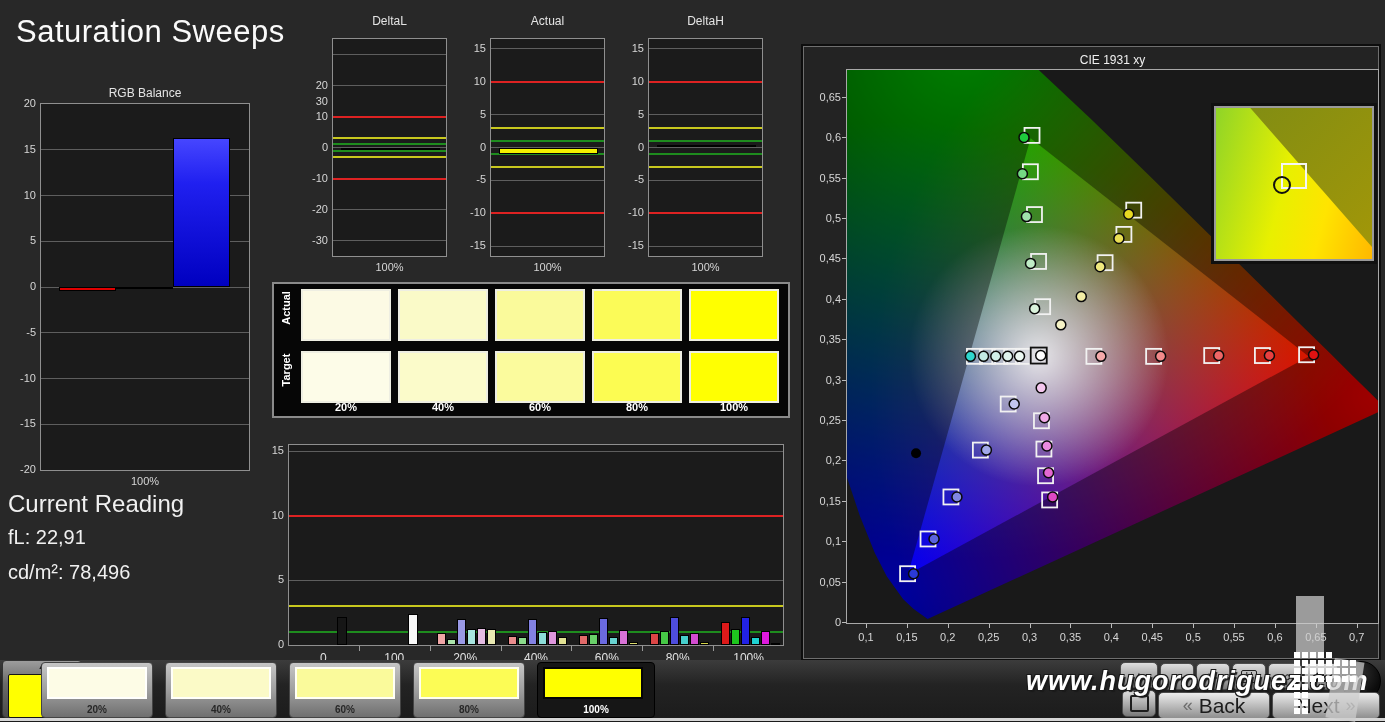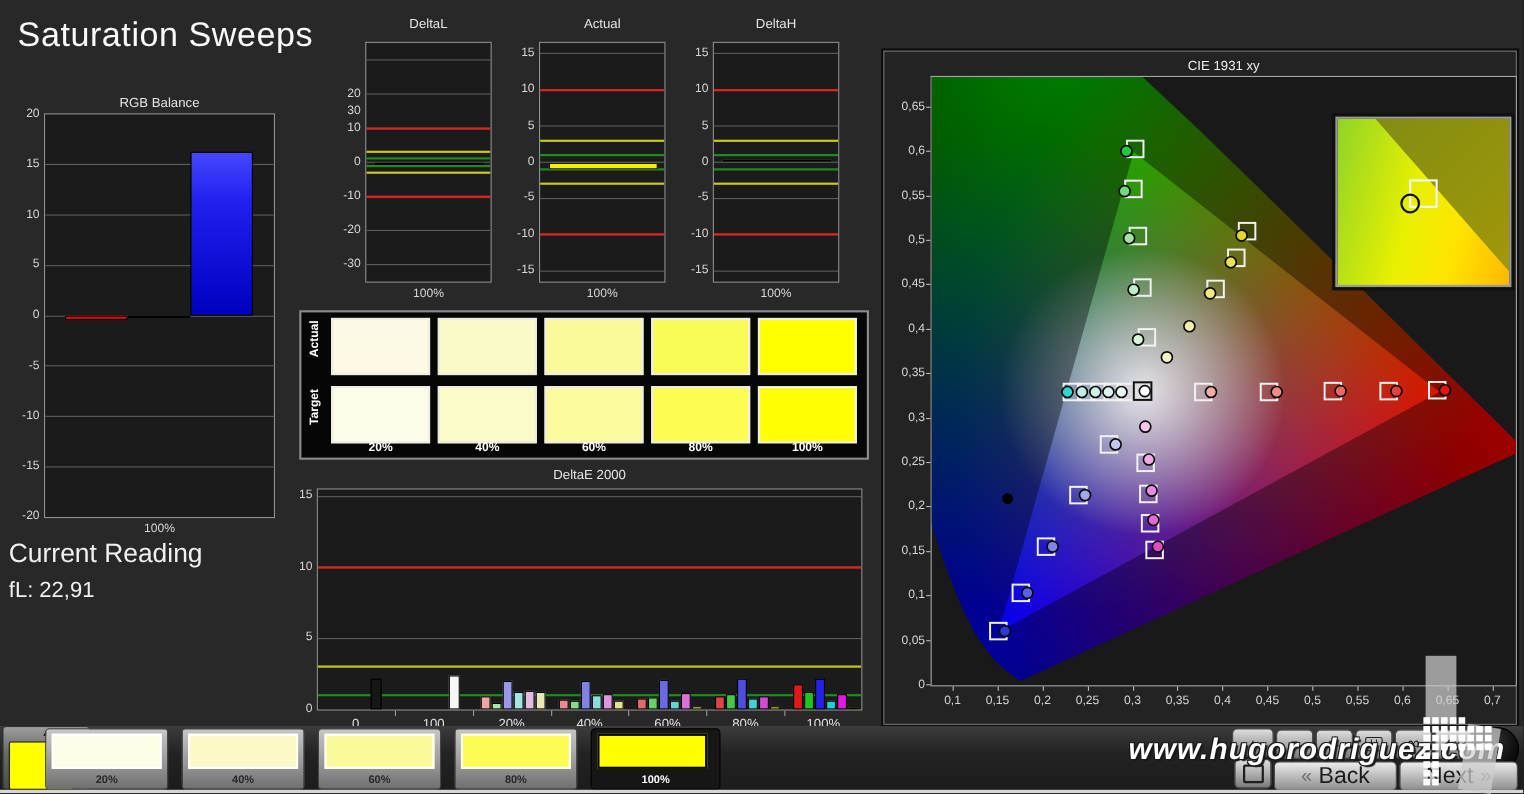--- a/index.html
+++ b/index.html
@@ -79,20 +79,21 @@
       <div style="position: absolute; left: -2px; top: 239.75px; width: 34px; text-align: right; color: rgb(214, 214, 214); font-size: 11px;">-5</div>
       <div style="position: absolute; left: -2px; top: 285.5px; width: 34px; text-align: right; color: rgb(214, 214, 214); font-size: 11px;">-10</div>
       <div style="position: absolute; left: -2px; top: 331.25px; width: 34px; text-align: right; color: rgb(214, 214, 214); font-size: 11px;">-15</div>
       <div style="position: absolute; left: -2px; top: 377px; width: 34px; text-align: right; color: rgb(214, 214, 214); font-size: 11px;">-20</div>
       <div style="position: absolute; left: 36px; top: 389px; width: 210px; text-align: center; color: rgb(214, 214, 214); font-size: 11px;">100%</div>
     </div>
 
   <div class="abs" id="reading">
     <div class="hd">Current Reading</div>
     <div class="ln">fL: 22,91</div>
+    <div class="ln">cd/m²: 78,496</div>
   </div>
 
   <div class="chart-mount" id="dl-chart" style="left:300px;top:14px;width:152px;height:258px;">
       <div style="position: absolute; left: 32px; top: 0px; width: 115px; text-align: center; color: rgb(228, 228, 228); font-size: 12px;">DeltaL</div>
       <div style="position: absolute; left: 32px; top: 24px; width: 115px; height: 219px; background: rgb(27, 27, 27); border: 1px solid rgb(143, 143, 143); box-sizing: border-box; overflow: hidden;">
         <div style="position: absolute; left: 0px; right: 0px; top: 15px; height: 1px; background: rgb(94, 94, 94);"></div>
         <div style="position: absolute; left: 0px; right: 0px; top: 46px; height: 1px; background: rgb(94, 94, 94);"></div>
         <div style="position: absolute; left: 0px; right: 0px; top: 77px; height: 1px; background: rgb(94, 94, 94);"></div>
         <div style="position: absolute; left: 0px; right: 0px; top: 108px; height: 1px; background: rgb(94, 94, 94);"></div>
         <div style="position: absolute; left: 0px; right: 0px; top: 139px; height: 1px; background: rgb(94, 94, 94);"></div>
@@ -186,21 +187,20 @@
         <div style="position: absolute; left: 415px; top: 67px; width: 90px; height: 52px; background: rgb(255, 255, 2); border: 2px solid rgb(238, 238, 226); box-sizing: border-box;"></div>
         <div style="position: absolute; left: 27px; top: 117px; width: 90px; text-align: center; color: rgb(255, 255, 255); font-size: 11px; font-weight: bold;">20%</div>
         <div style="position: absolute; left: 124px; top: 117px; width: 90px; text-align: center; color: rgb(255, 255, 255); font-size: 11px; font-weight: bold;">40%</div>
         <div style="position: absolute; left: 221px; top: 117px; width: 90px; text-align: center; color: rgb(255, 255, 255); font-size: 11px; font-weight: bold;">60%</div>
         <div style="position: absolute; left: 318px; top: 117px; width: 90px; text-align: center; color: rgb(255, 255, 255); font-size: 11px; font-weight: bold;">80%</div>
         <div style="position: absolute; left: 415px; top: 117px; width: 90px; text-align: center; color: rgb(255, 255, 255); font-size: 11px; font-weight: bold;">100%</div>
       </div>
     </div>
 
   <div class="chart-mount" id="de-chart" style="left:272px;top:424px;width:520px;height:248px;">
-      <div style="position: absolute; left: 16px; top: 0px; width: 496px; text-align: center; color: rgb(228, 228, 228); font-size: 12px;">DeltaE 2000</div>
       <div style="position: absolute; left: 16px; top: 20px; width: 496px; height: 202px; background: rgb(27, 27, 27); border: 1px solid rgb(143, 143, 143); box-sizing: border-box; overflow: hidden;">
         <div style="position: absolute; left: 0px; right: 0px; top: 134.984px; height: 1px; background: rgb(94, 94, 94);"></div>
         <div style="position: absolute; left: 0px; right: 0px; top: 70.4677px; height: 1px; background: rgb(94, 94, 94);"></div>
         <div style="position: absolute; left: 0px; right: 0px; top: 5.95161px; height: 1px; background: rgb(94, 94, 94);"></div>
         <div style="position: absolute; left: 0px; right: 0px; top: 69.9677px; height: 2px; background: rgb(221, 34, 34);"></div>
         <div style="position: absolute; left: 0px; right: 0px; top: 160.29px; height: 2px; background: rgb(200, 200, 30);"></div>
         <div style="position: absolute; left: 0px; right: 0px; top: 186.097px; height: 2px; background: rgb(30, 140, 30);"></div>
         <div style="position: absolute; left: 48.4286px; width: 10px; top: 171.613px; height: 28.3871px; background: rgb(22, 22, 22); border: 1px solid rgb(0, 0, 0); box-sizing: border-box;"></div>
         <div style="position: absolute; left: 119.286px; width: 10px; top: 169.032px; height: 30.9677px; background: rgb(247, 247, 247); border: 1px solid rgb(0, 0, 0); box-sizing: border-box;"></div>
         <div style="position: absolute; left: 148.143px; width: 9px; top: 188.387px; height: 11.6129px; background: rgb(239, 166, 166); border: 1px solid rgb(0, 0, 0); box-sizing: border-box;"></div>

